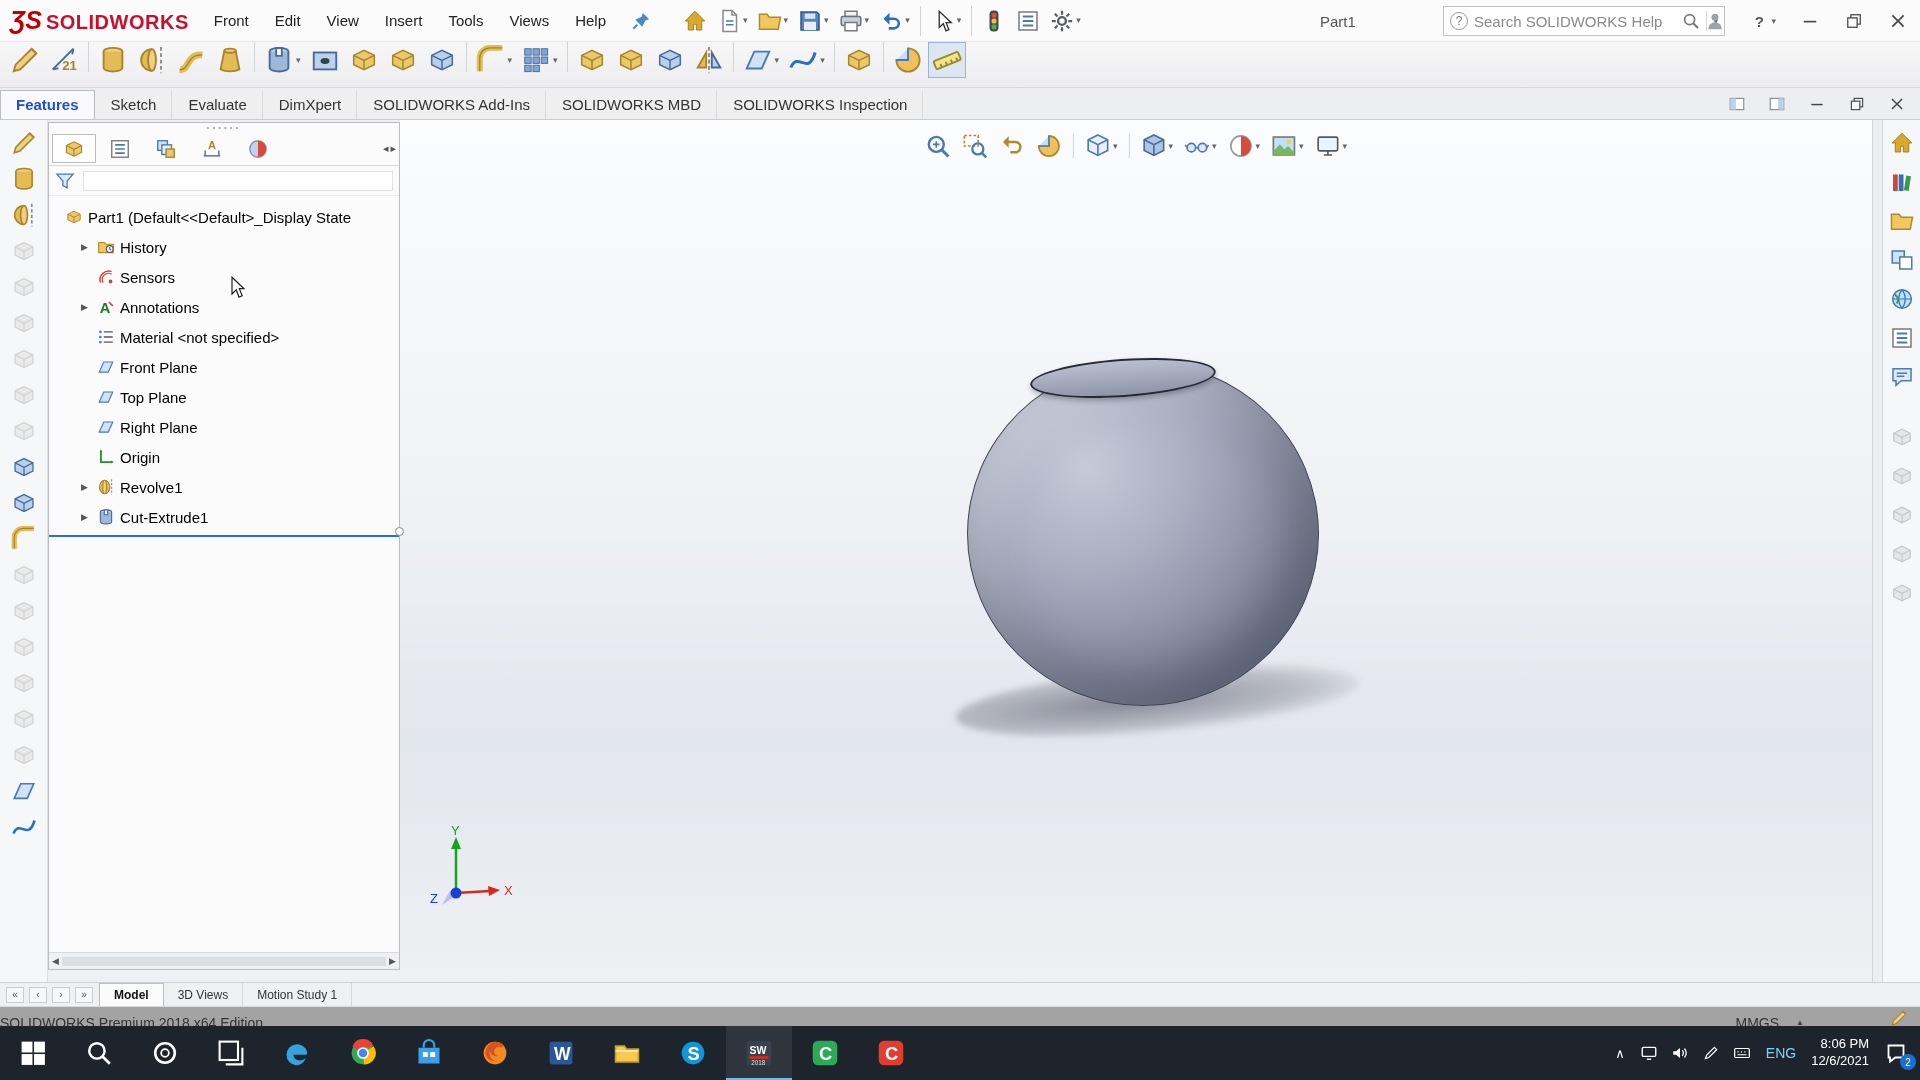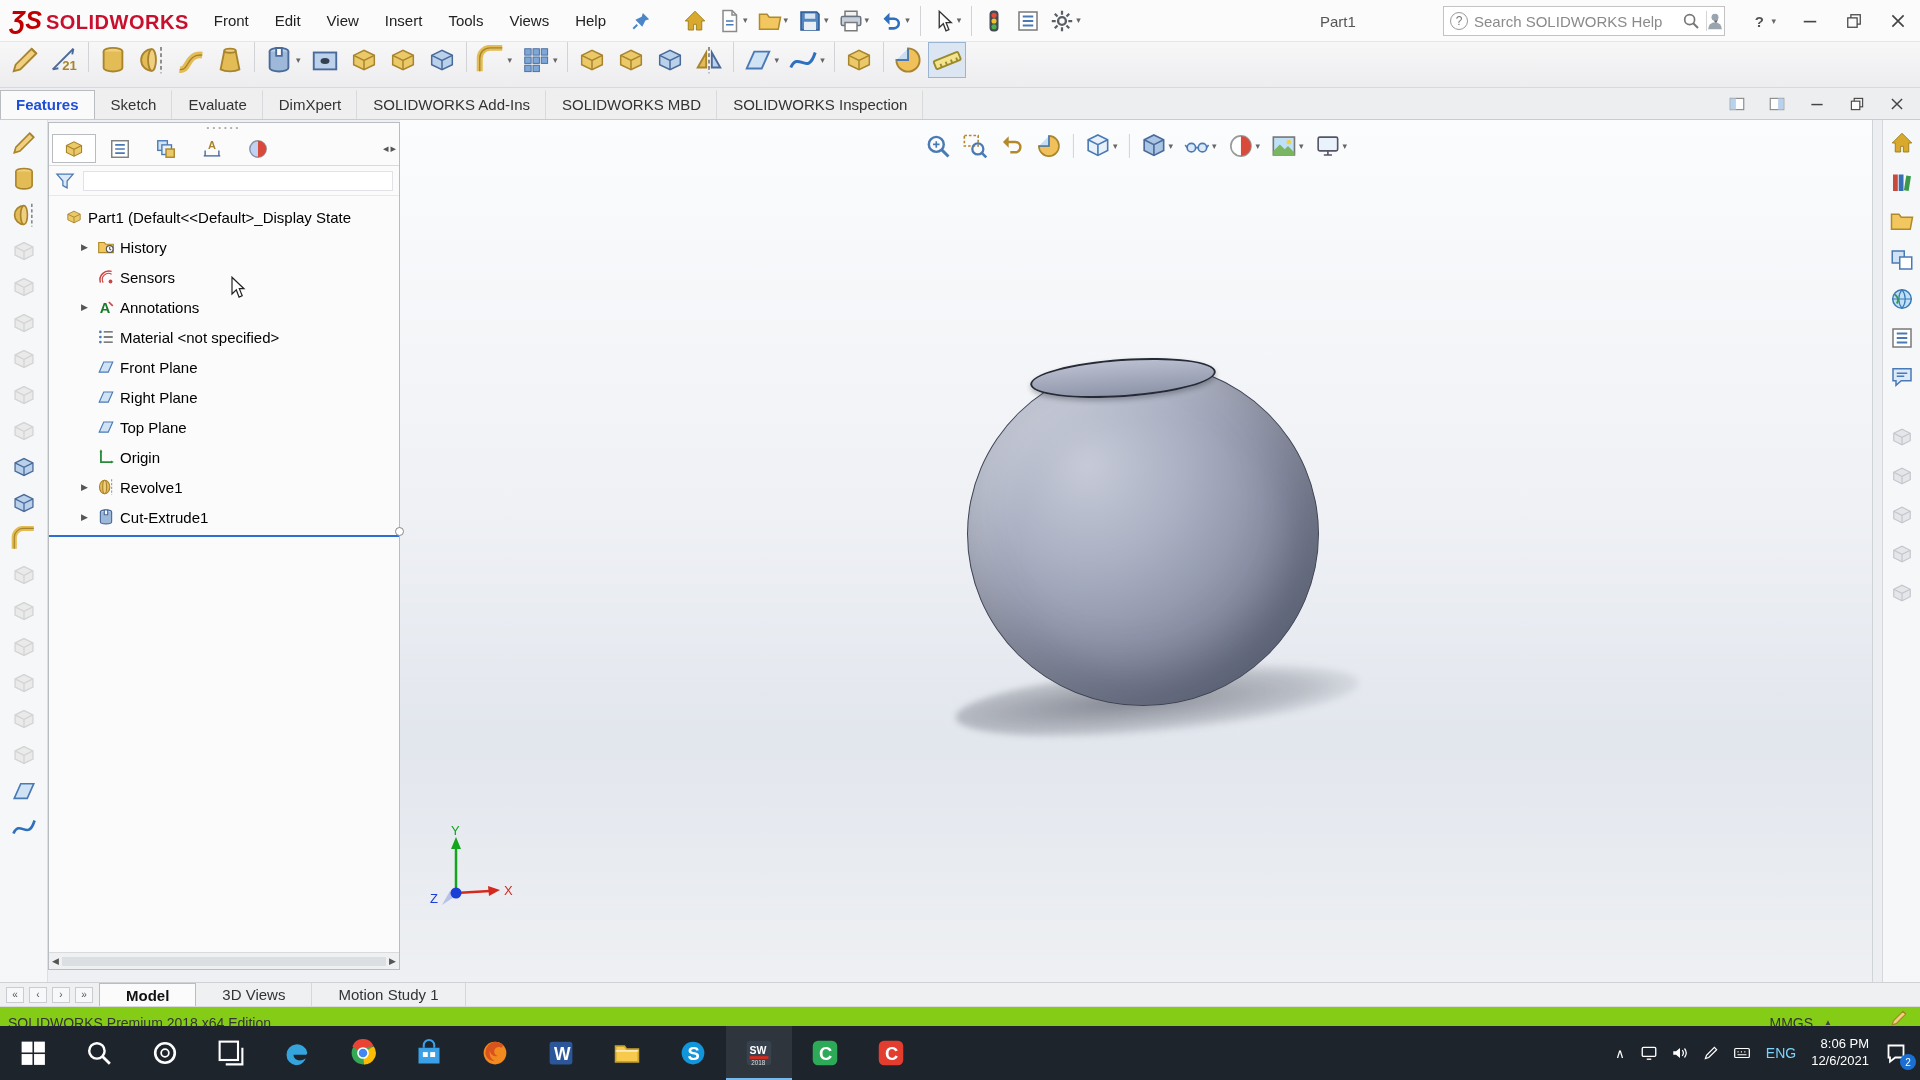--- a/index.html
+++ b/index.html
@@ -71,24 +71,24 @@
 
 #vp-edge{position:absolute;right:38px;top:0;width:10px;height:100%;background:#eceef1;border-left:1px solid #d0d3d7}
 #taskpane{position:absolute;right:0;top:0;width:38px;height:100%;background:#f6f7f8;border-left:1px solid #d5d7da;display:flex;flex-direction:column;align-items:center;padding-top:8px;gap:9px}
 .tp-gap{height:12px}
 
 #mouse-cursor{position:absolute;left:228px;top:156px;width:20px;height:24px;z-index:50}
 
 #bottombar{position:absolute;left:0;top:982px;width:100%;height:24px;background:#eef0f2;border-top:1px solid #cfd2d5;display:flex;align-items:stretch}
 #bottom-nav{display:flex;align-items:center;padding:0 6px;gap:5px}
 #bottom-nav button{border:1px solid #c9ccd0;background:#f7f8f9;color:#555;font-size:10px;width:18px;height:16px;line-height:1}
-.b-tab{padding:0 26px;font-size:15px;color:#333;display:flex;align-items:center;border-right:1px solid #d5d8db;background:none;border-top:none;border-left:none;border-bottom:none}
+.b-tab{padding:0 14px;font-size:12px;color:#333;display:flex;align-items:center;border-right:1px solid #d5d8db;background:none;border-top:none;border-left:none;border-bottom:none}
 .b-tab.active{background:#fbfbfc;font-weight:bold;border:1px solid #b9bcc0;border-bottom:none;color:#111}
-#statusbar{position:absolute;left:0;top:1006px;width:100%;height:32px;background:#84cc16;border-top:1px solid #d9dbde;display:flex;align-items:center;font-size:14px;color:#333;padding:0 8px}
-#status-right{margin-left:auto;display:flex;align-items:center;gap:11px;margin-right:80px}
+#statusbar{position:absolute;left:0;top:1006px;width:100%;height:32px;background:#a3a3a3;border-top:1px solid #d9dbde;display:flex;align-items:center;font-size:14px;color:#333;padding:0 0}
+#status-right{margin-left:auto;display:flex;align-items:center;gap:17px;margin-right:116px}
 #status-right .units-caret{font-size:8px;color:#444}
 #status-edit{position:absolute;right:12px;top:2px}
 
 #taskbar{position:absolute;left:0;top:1026px;width:100%;height:54px;background:#1d242c;display:flex;align-items:center;color:#fff}
 .tb-cell{width:66px;height:54px;display:flex;align-items:center;justify-content:center;background:none;border:none;flex:none}
 .tb-cell.active{background:rgba(255,255,255,.08);box-shadow:inset 0 -2px 0 #76b9ed}
 #tray{margin-left:auto;display:flex;align-items:center;gap:15px;padding-right:12px}
 #tray .ticon{width:18px;height:18px}
 #tb-lang{font-size:14px;color:#7dd3fc}
 #tb-clock{font-size:13px;text-align:right;line-height:1.3;color:#fff}
@@ -921,30 +921,30 @@
             </span>
             <span>Front Plane</span>
           </div>
           <div class="trow">
             <span class="exp"></span>
             <span class="icon icon-18">
               <svg viewBox="0 0 16 16">
                 <path d="M2 12.5 6 3.5h8l-4 9z" fill="#cfe3f5" stroke="#4a7ab5"></path>
               </svg>
             </span>
-            <span>Right Plane</span>
+            <span>Top Plane</span>
           </div>
           <div class="trow">
             <span class="exp"></span>
             <span class="icon icon-18">
               <svg viewBox="0 0 16 16">
                 <path d="M2 12.5 6 3.5h8l-4 9z" fill="#cfe3f5" stroke="#4a7ab5"></path>
               </svg>
             </span>
-            <span>Top Plane</span>
+            <span>Right Plane</span>
           </div>
           <div class="trow">
             <span class="exp"></span>
             <span class="icon icon-18">
               <svg viewBox="0 0 16 16">
                 <path d="M3.5 2.5v10h10" fill="none" stroke="#2a8a3a" stroke-width="1.6"></path>
                 <path d="M3.5 1 2.2 3.8h2.6zM15 12.5l-2.6-1.3v2.6z" fill="#2a8a3a"></path>
               </svg>
             </span>
             <span>Origin</span>

